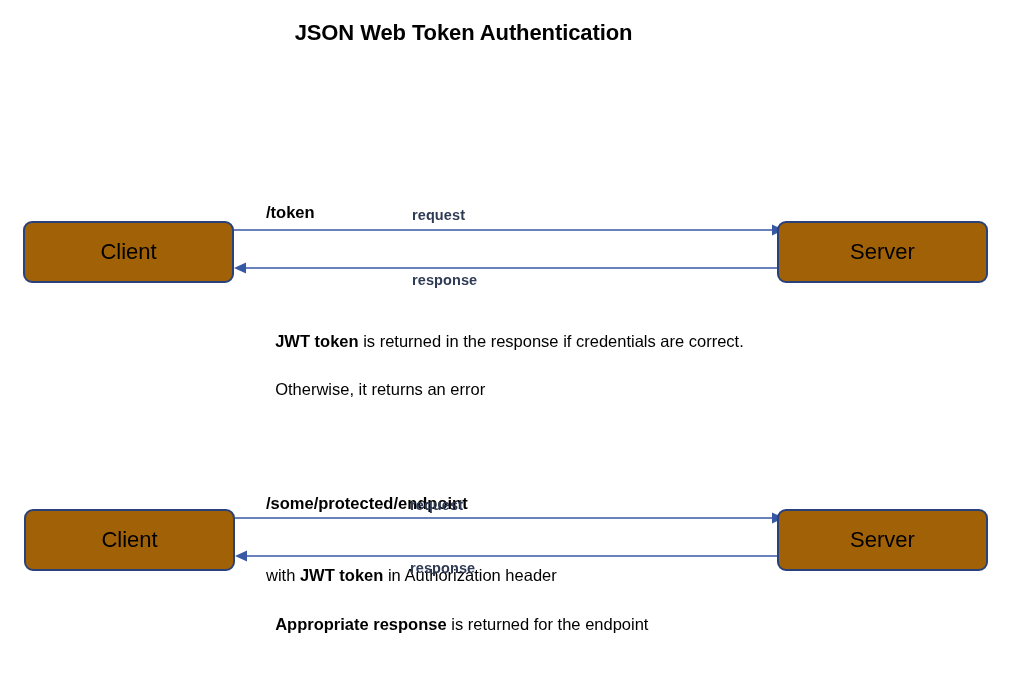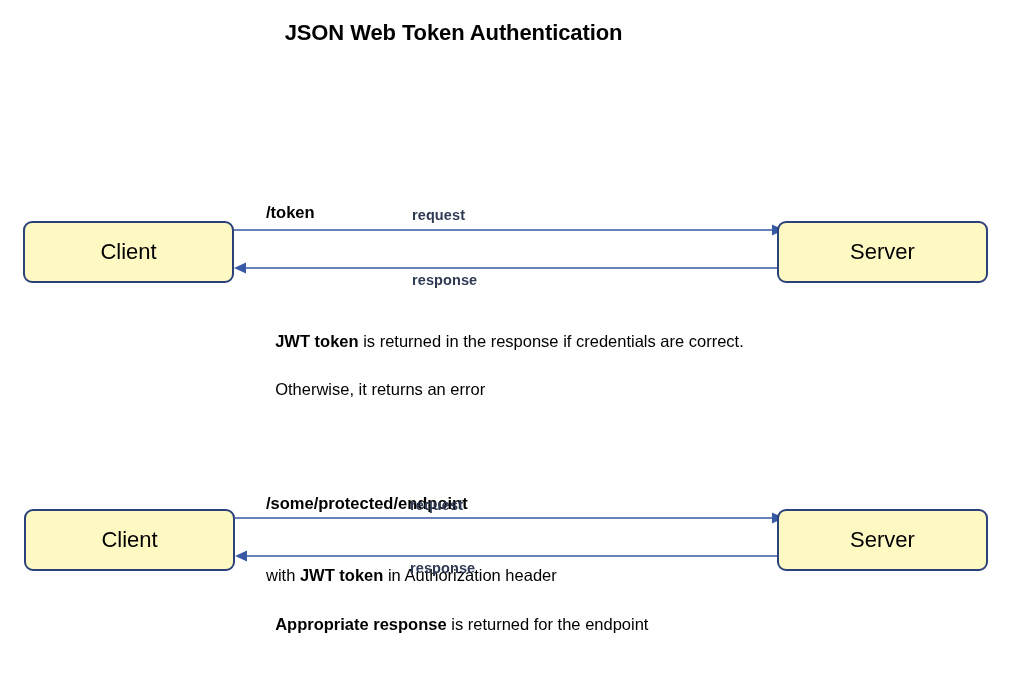--- a/index.html
+++ b/index.html
@@ -13,36 +13,36 @@
     height: 683px;
     position: relative;
     overflow: hidden;
     font-family: "Liberation Sans", sans-serif;
     color: #000000;
   }
 
   
   .title {
     position: absolute;
-    left: 5px;
+    left: 15px;
     top: 18px;
     width: 897px;
     text-align: center;
     font-size: 22px;
     font-weight: bold;
     line-height: 30px;
     letter-spacing: -0.1px;
     color: #000000;
   }
   .title .line2 { display: block; }
 
   
   .node {
     position: absolute;
-    background: #fef9c3;
+    background: #a16207;
     border: 2.5px solid #2a4279;
     border-radius: 9px;
     box-sizing: border-box;
     display: flex;
     align-items: center;
     justify-content: center;
     font-size: 22px;
     font-weight: normal;
     color: #000000;
     z-index: 3;

